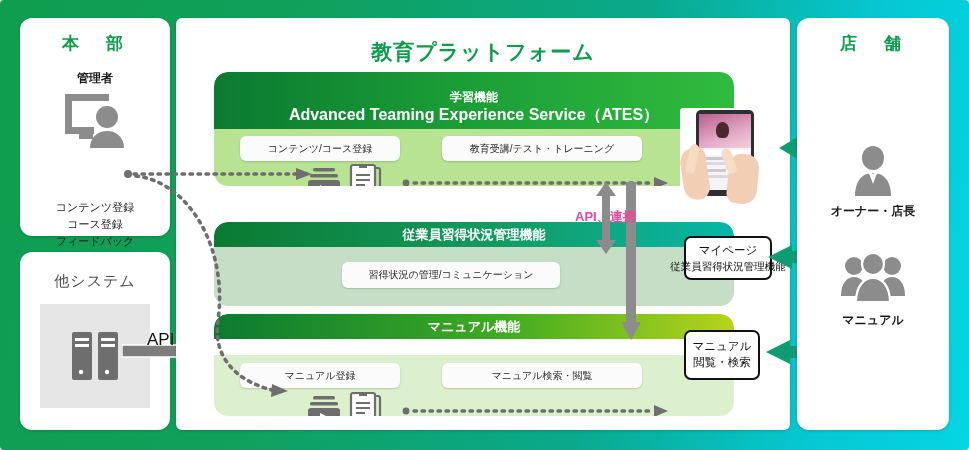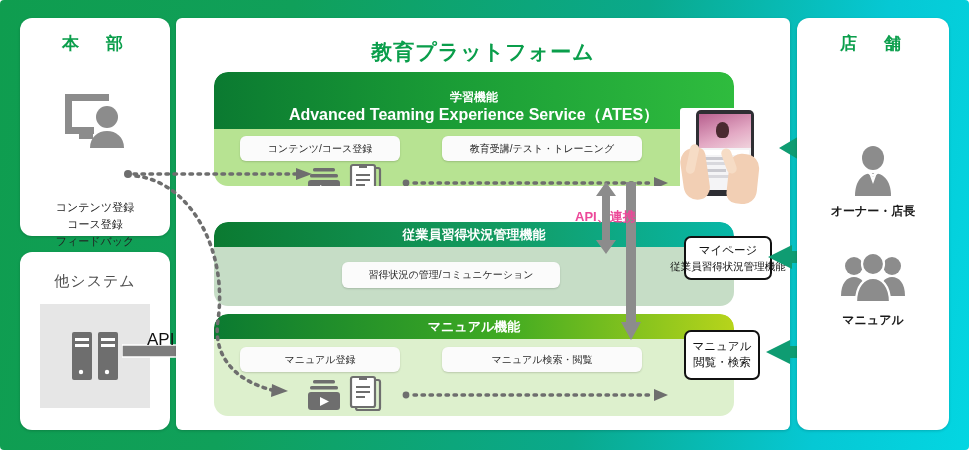--- a/index.html
+++ b/index.html
@@ -55,21 +55,21 @@
   .block-learn .fn-head .l1{font-size:12px;display:block;}
   .block-learn .fn-head .l2{font-size:16px;display:block;}
   .block-learn .fn-body{height:71px;background:#b7e392;}
 
   .block-progress{left:38px;top:204px;width:520px;height:84px;}
   .block-progress .fn-head{background:linear-gradient(90deg,#0b7a31 0%,#139b62 55%,#07b7a8 100%);}
   .block-progress .fn-body{height:59px;background:#c6ddc6;}
 
   .block-manual{left:38px;top:296px;width:520px;height:102px;}
   .block-manual .fn-head{background:linear-gradient(90deg,#0b7a31 0%,#3faa22 55%,#b7d41b 100%);}
-  .block-manual .fn-body{height:77px;background:#ddf0cd;}
+  .block-manual .fn-body{height:77px;background:#ddf0cd;margin-top:16px;}
 
   
   .pill{
     position:absolute;background:#fbfbfb;border-radius:6px;
     box-shadow:0 1px 2px rgba(0,0,0,.16);
     color:#2b2b2b;font-size:10px;text-align:center;
     display:flex;align-items:center;justify-content:center;
   }
 
   
@@ -94,20 +94,21 @@
 </style>
 </head>
 <body>
 
 <div id="root">
 
   <div class="frame"></div>
 
   <div class="panel panel-hq">
     <div class="panel-title">本　部</div>
+    <div class="person-label" style="top:52px;">管理者</div>
     <div class="abs" style="left:41px;top:72px;">
       <svg width="70" height="62" viewBox="0 0 70 62">
         <path d="M4 4 h44 v7 H11 v26 h22 v7 H4 Z" fill="#8c8c8c"></path>
         <path d="M18 44 h14 v5 H18 Z" fill="#8c8c8c"></path>
         <circle cx="46" cy="27" r="11" fill="#8c8c8c"></circle>
         <path d="M29 58 c0-11 8-17 17-17 s17 6 17 17 Z" fill="#8c8c8c"></path>
       </svg>
     </div>
     <div class="small-label" style="top:140px;">コンテンツ登録</div>
     <div class="small-label" style="top:157px;">コース登録</div>

